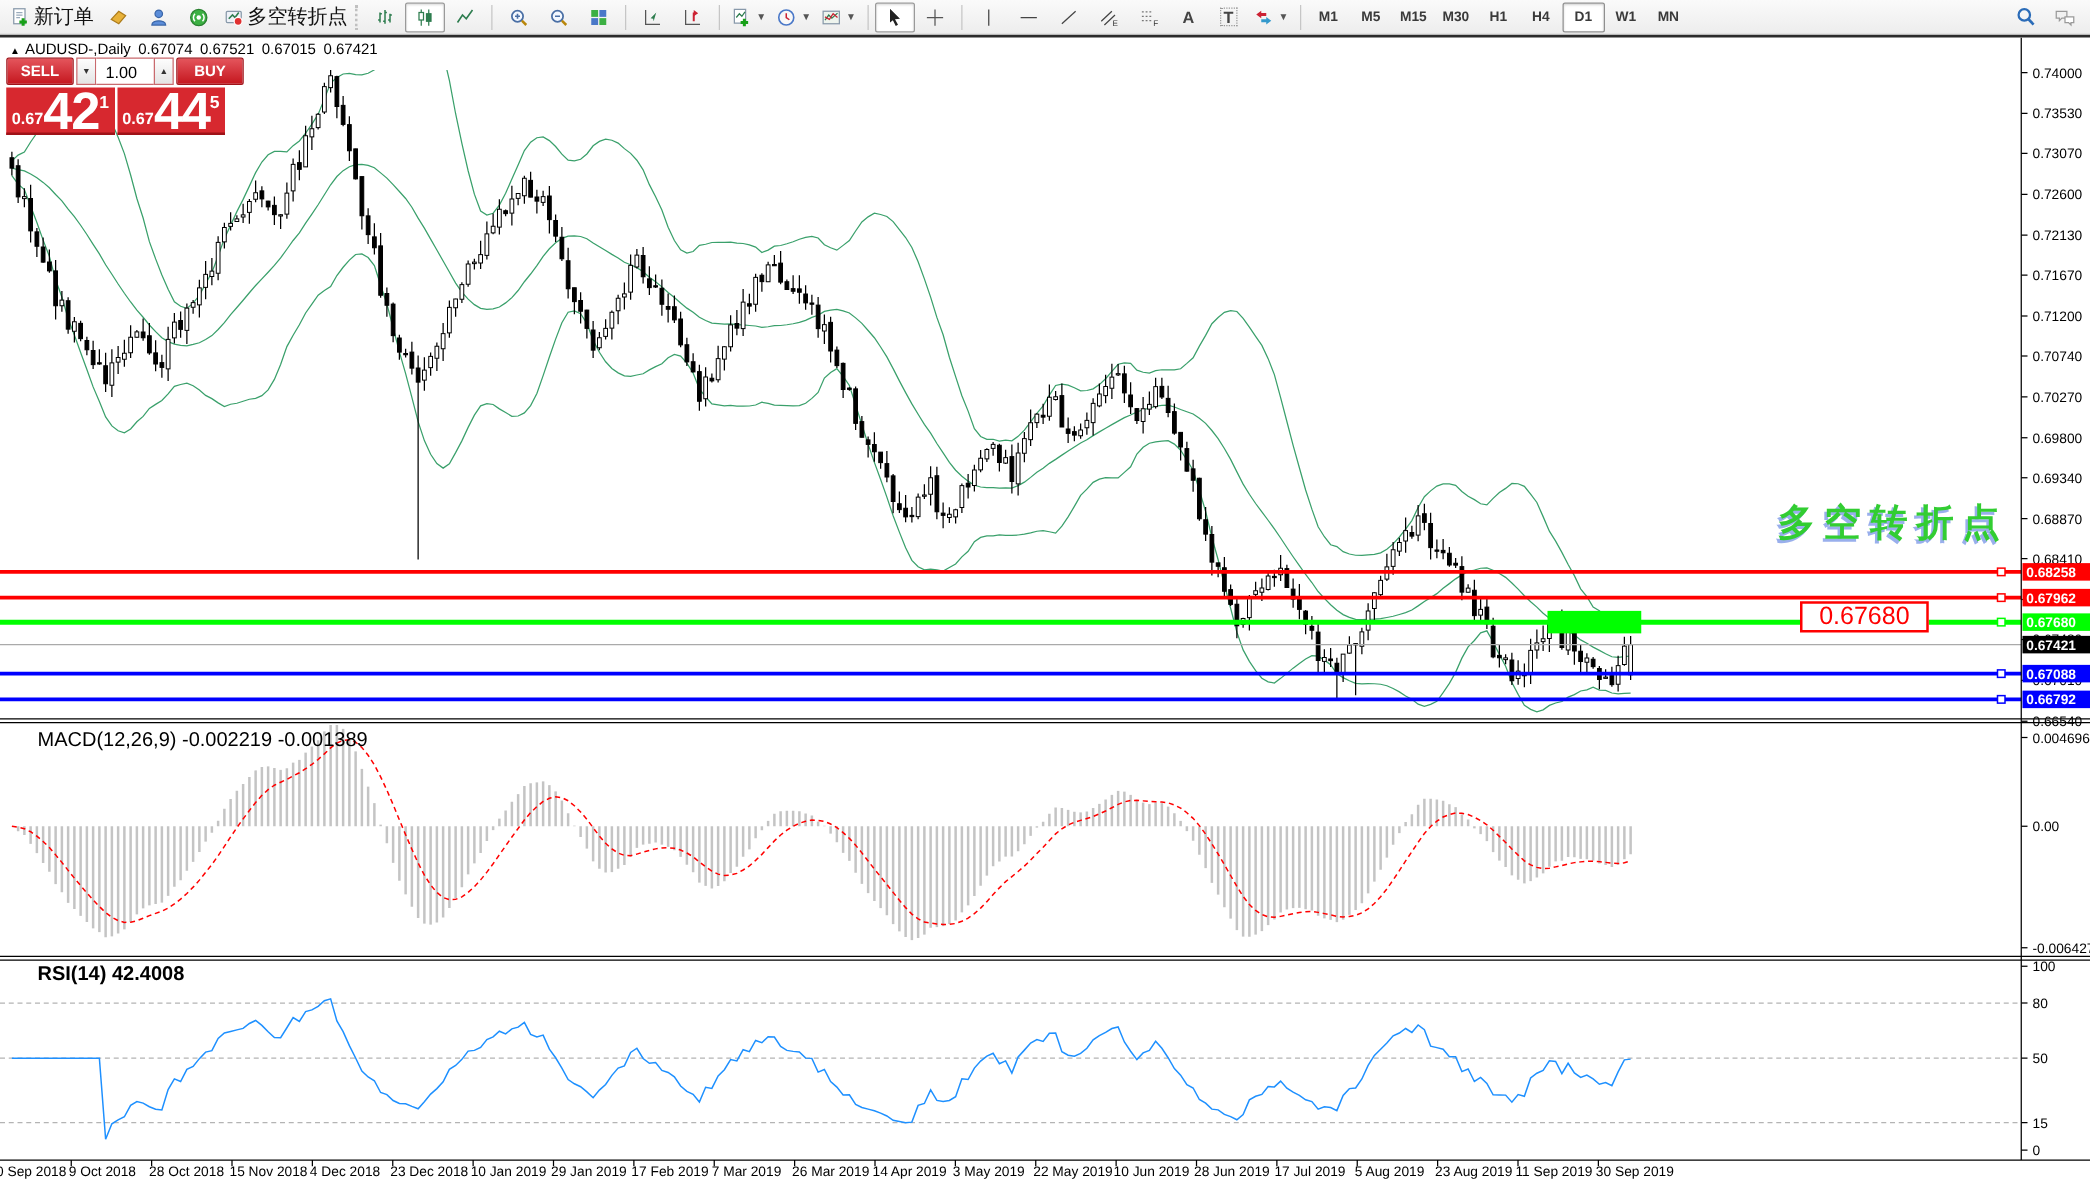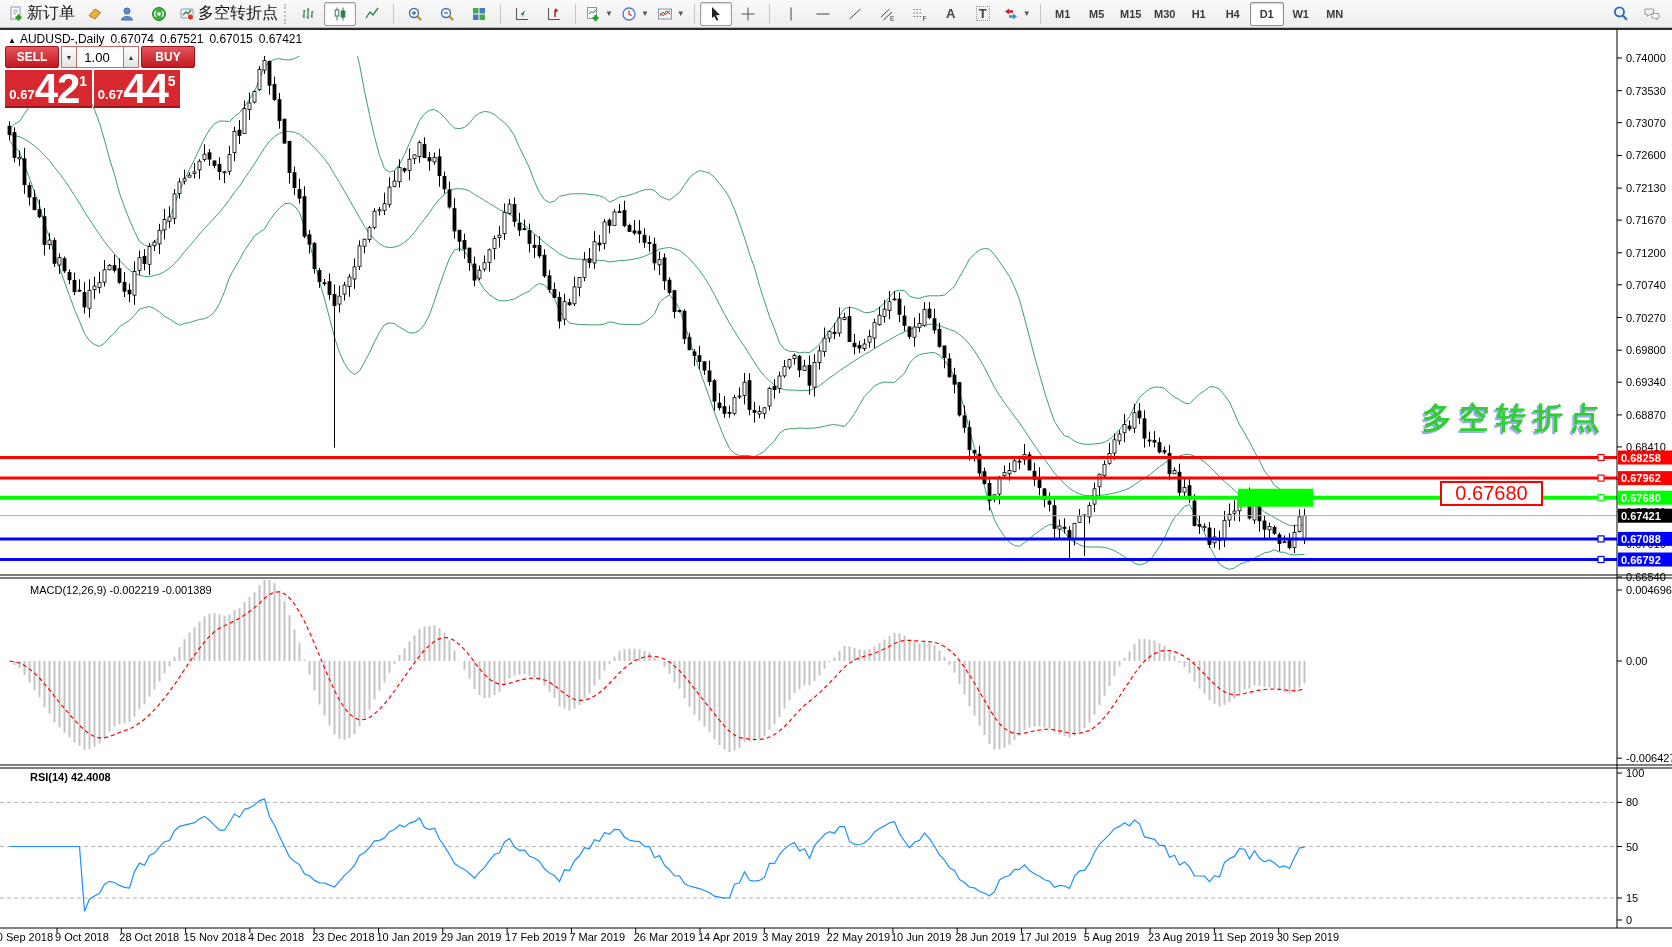--- a/index.html
+++ b/index.html
@@ -20,21 +20,21 @@
   .tfbtn.active{background:#fff;border:1px solid #8f8f8f;box-shadow:inset 0 1px 2px rgba(0,0,0,.18);}
   .glyphtool{font-size:13px;color:#444;font-weight:bold;}
   .spacer{flex:1;}
   
   .chart-window{position:relative;width:1672px;height:919px;box-sizing:border-box;
                 border-top:2px solid #2b2b2b;background:#fff;}
   #chart-svg{position:absolute;left:0;top:0;}
   .chart-title{position:absolute;left:8px;top:2px;font-size:12px;color:#000;z-index:4;white-space:nowrap;}
   .chart-title .mk{font-size:8px;margin-right:4px;}
   .chart-title span{margin-right:6px;}
-  .ind-label{position:absolute;left:4px;font-size:11px;color:#000;z-index:4;white-space:nowrap;padding-left:26px;}
+  .ind-label{position:absolute;left:4px;font-size:16px;color:#000;z-index:4;white-space:nowrap;padding-left:26px;}
   
   .oc{position:absolute;left:5px;top:16px;width:175px;z-index:6;}
   .oc-row1{display:flex;height:22px;gap:2px;}
   .btn-trade{flex:0 0 54px;background:linear-gradient(#e4555c,#c5171f);color:#fff;font-size:12px;
              font-weight:bold;display:flex;align-items:center;justify-content:center;
              border:1px solid #9f1218;border-radius:2px;box-sizing:border-box;}
   .vol-wrap{display:flex;flex:1;gap:0;}
   .vol-btn{width:16px;background:linear-gradient(#fdfdfd,#e4e4e4);border:1px solid #c96a6e;
            display:flex;align-items:center;justify-content:center;font-size:7px;color:#333;box-sizing:border-box;}
   .vol-input{flex:1;width:40px;border:1px solid #c96a6e;border-left:none;border-right:none;

